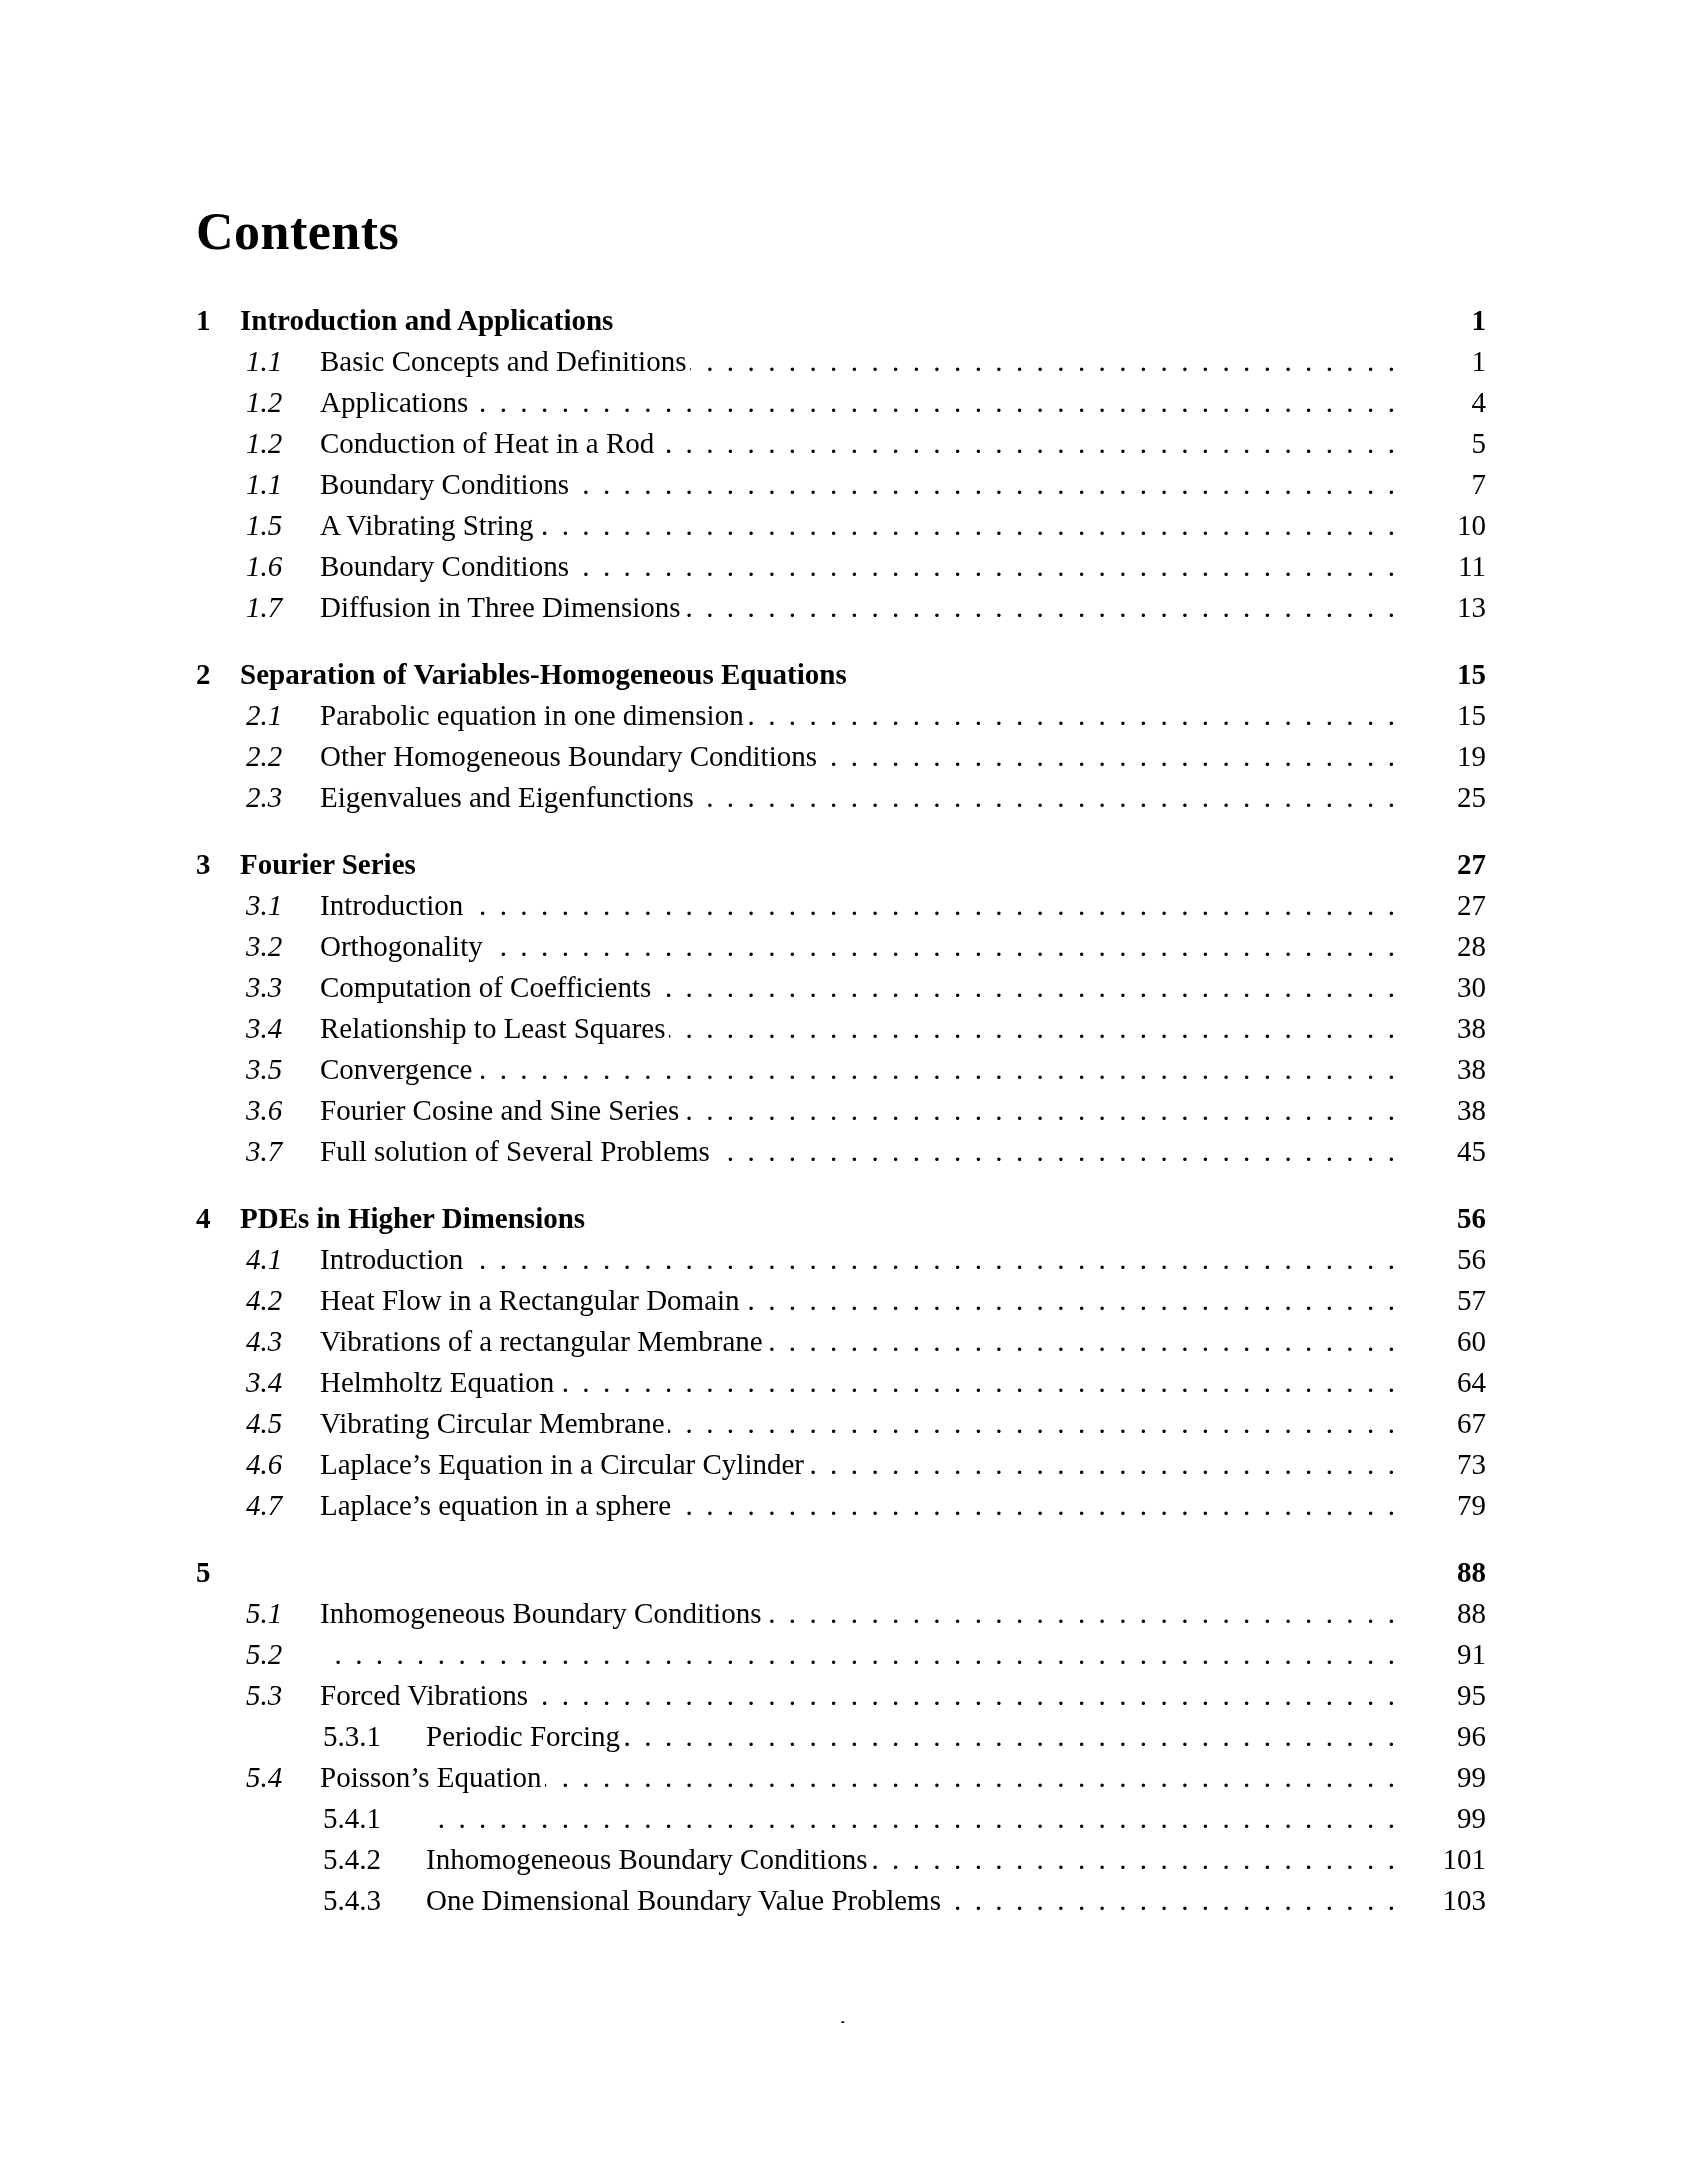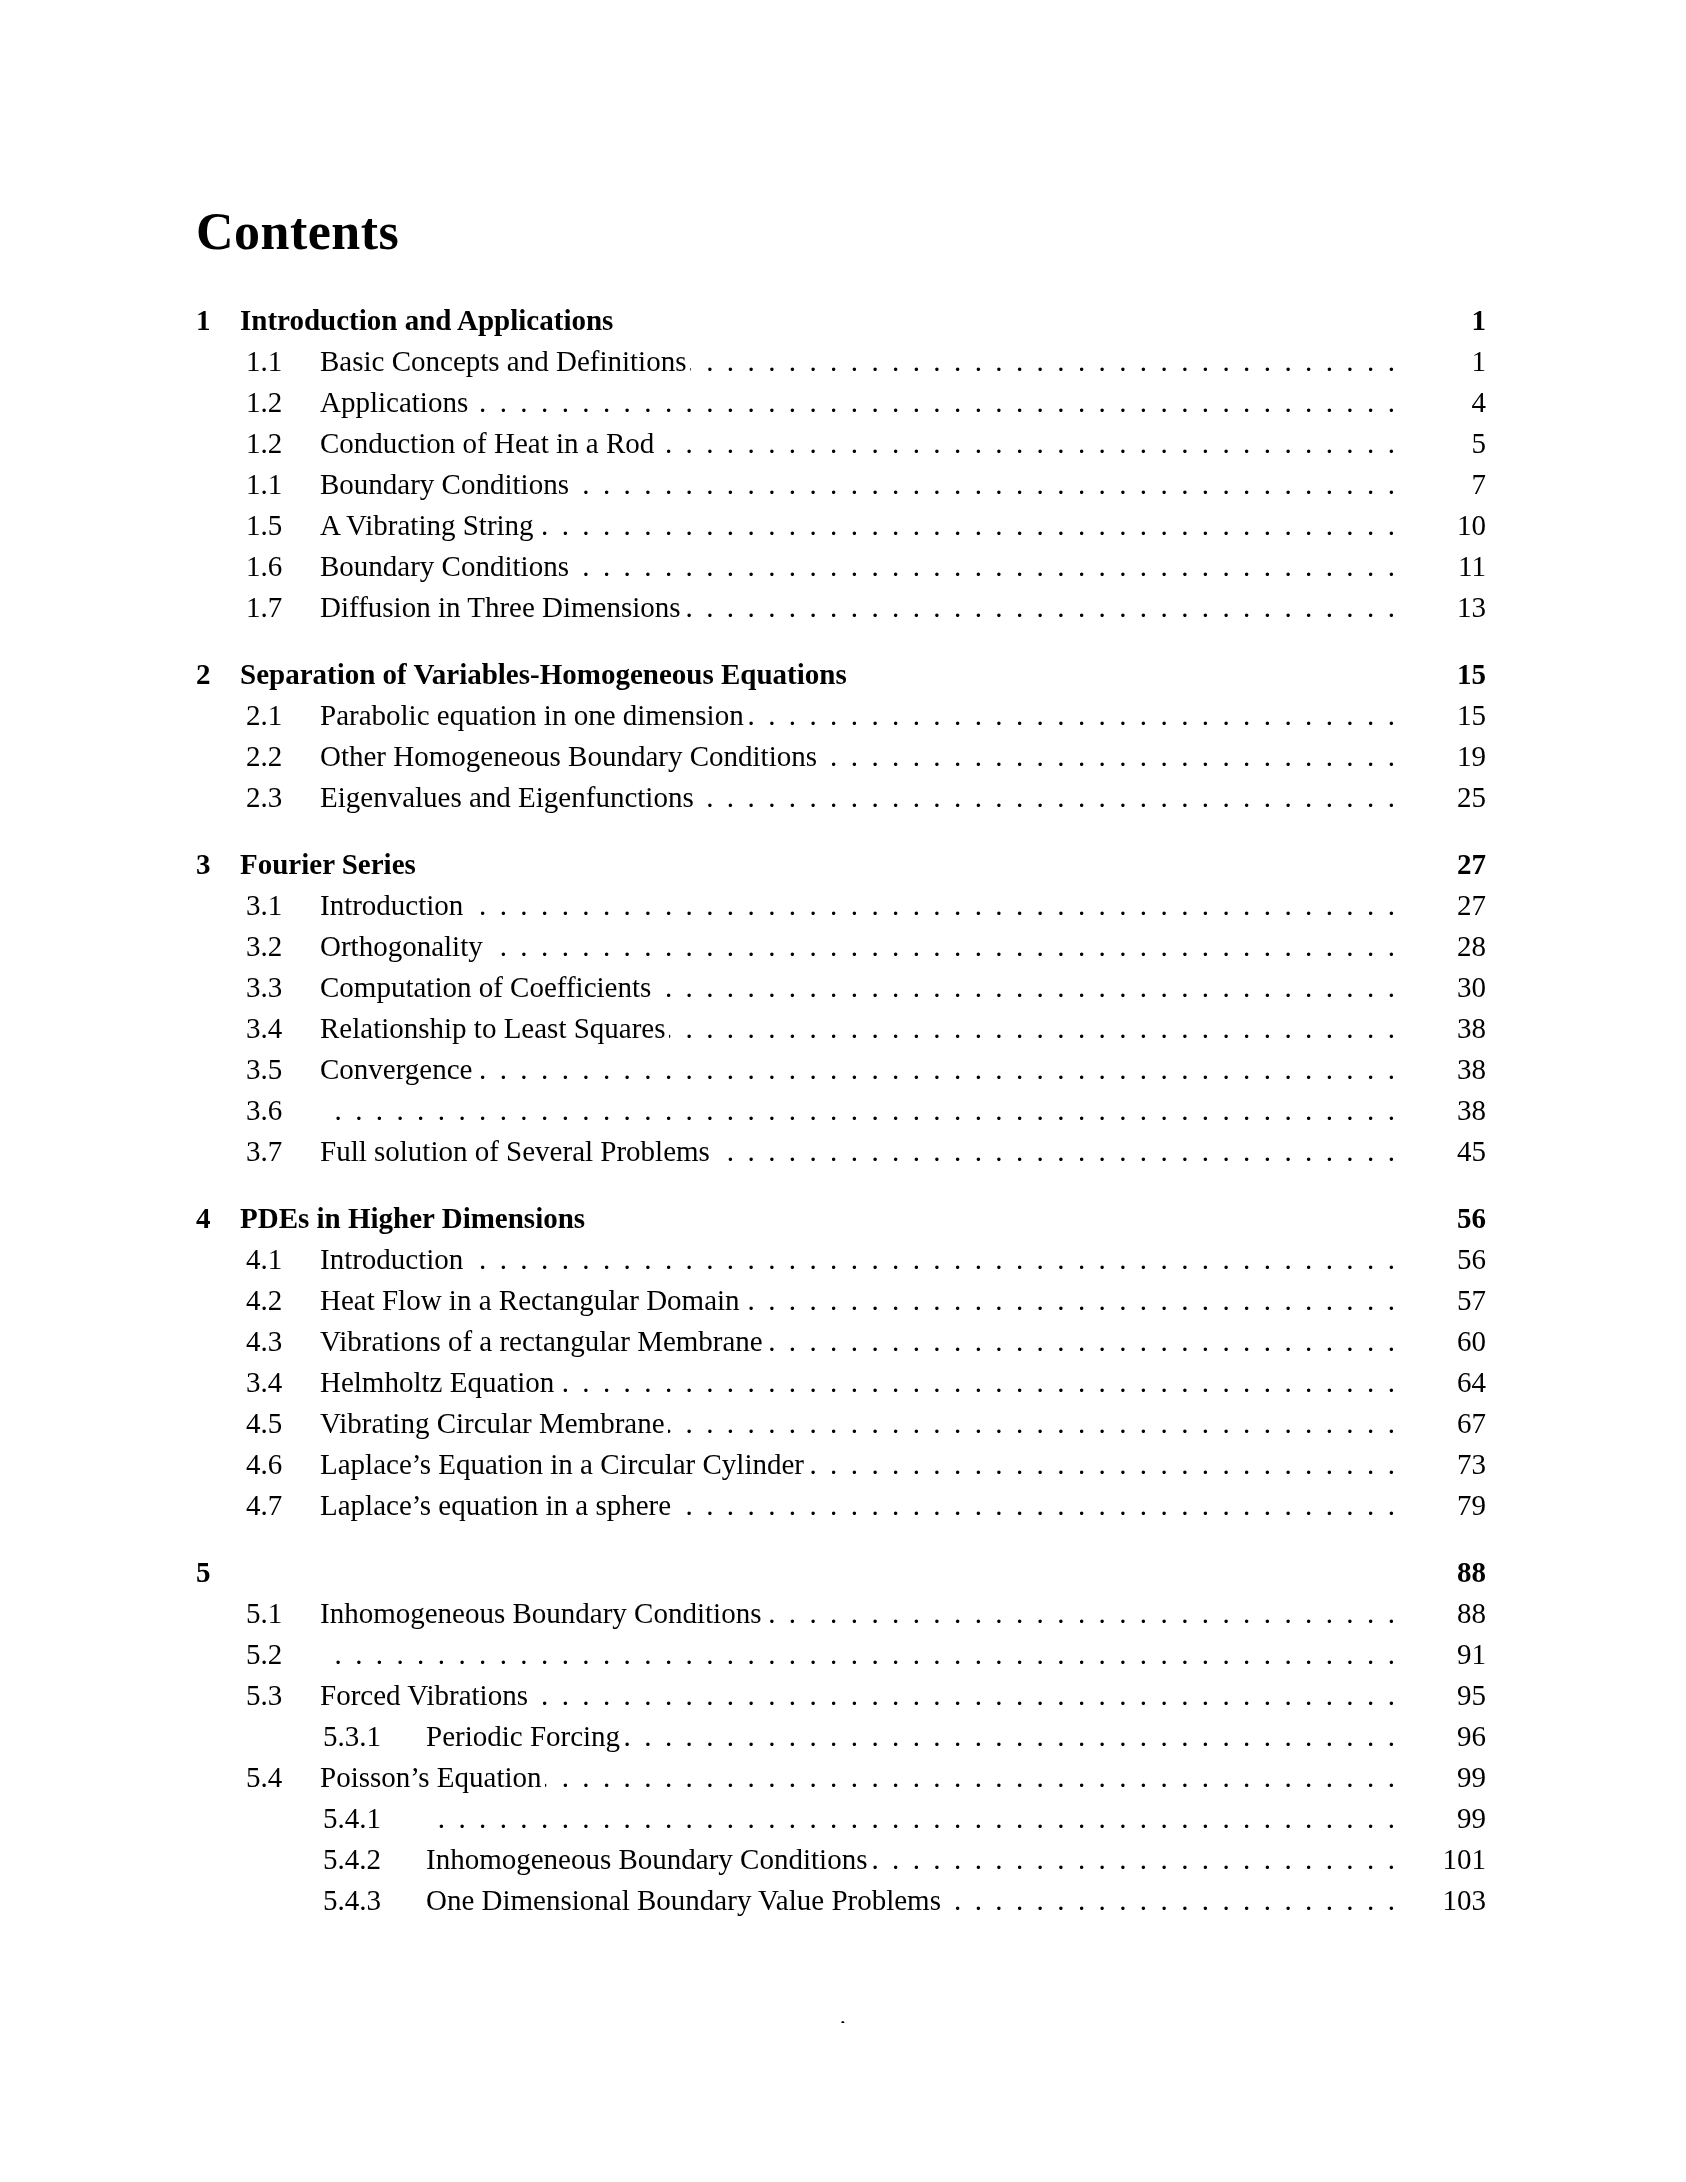--- a/index.html
+++ b/index.html
@@ -39,21 +39,21 @@
     display: flex;
     align-items: flex-start;
     font-size: 29px;
     line-height: 41px;
   }
   .row span { line-height: 41px; }
   .row.chapter { font-weight: bold; }
   .num { flex: none; }
   .row.chapter .num { width: 44px; }
   .row.section { padding-left: 50px; }
-  .row.section .num { width: 74px; }
+  .row.section .num { width: 74px; font-style: italic; }
   .row.subsection { padding-left: 127px; }
   .row.subsection .num { width: 103px; }
   .title { flex: none; white-space: nowrap; }
   .leader {
     flex: 1 1 auto;
     min-width: 9.2px;
     overflow: hidden;
     white-space: nowrap;
     direction: rtl;
     margin: 0 3.7px;
@@ -193,20 +193,21 @@
     <span class="pagenum">38</span>
   </div>
           <div class="row section">
     <span class="num">3.5</span>
     <span class="title">Convergence</span>
     <span class="leader"></span>
     <span class="pagenum">38</span>
   </div>
           <div class="row section">
     <span class="num">3.6</span>
+    <span class="title">Fourier Cosine and Sine Series</span>
     <span class="leader"></span>
     <span class="pagenum">38</span>
   </div>
           <div class="row section">
     <span class="num">3.7</span>
     <span class="title">Full solution of Several Problems</span>
     <span class="leader"></span>
     <span class="pagenum">45</span>
   </div>
         </div>

